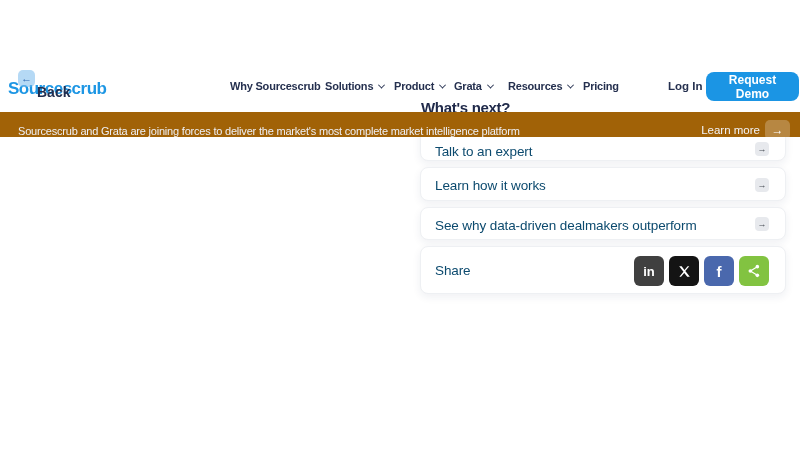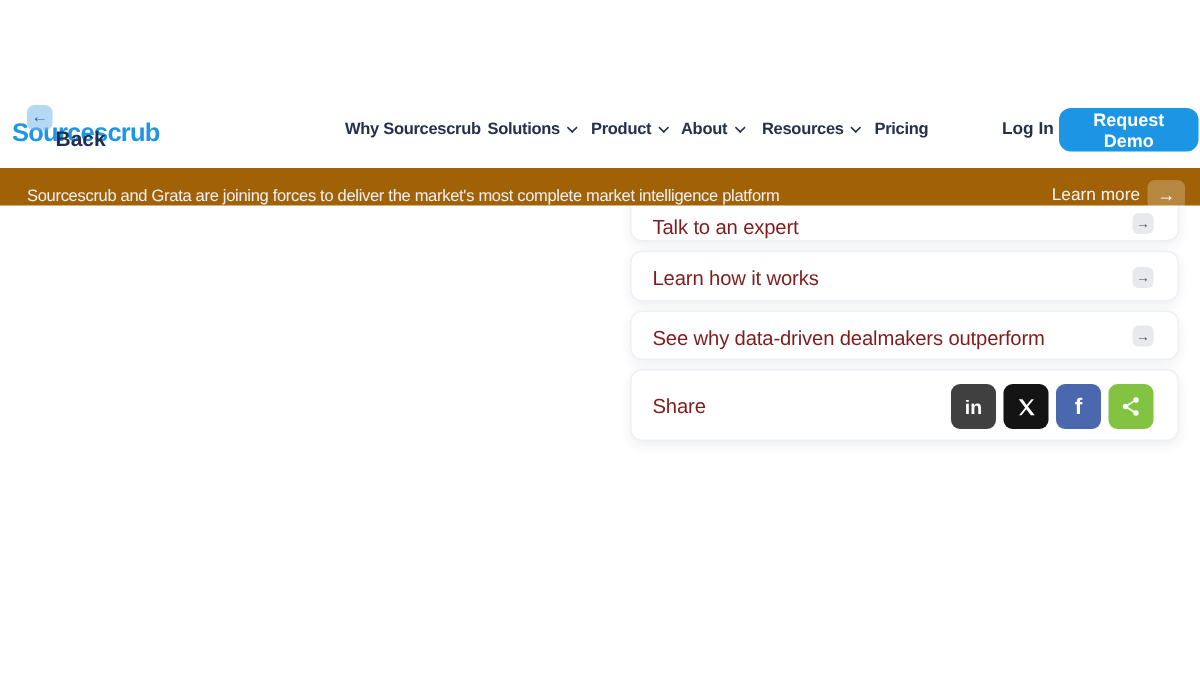--- a/index.html
+++ b/index.html
@@ -53,21 +53,21 @@
   
   .card-heading{
     position:absolute;left:421px;top:99px;font-size:15px;font-weight:700;
     letter-spacing:-0.3px;color:#202a4a;z-index:10;
   }
   .row{
     position:absolute;left:420px;width:366px;background:#fff;border:1px solid #eef0f3;
     border-radius:8px;box-shadow:0 3px 8px rgba(35,46,78,0.07);z-index:10;
   }
   .row-label{
-    position:absolute;left:14px;font-size:13.5px;font-weight:500;color:#7f1d1d;
+    position:absolute;left:14px;font-size:13.5px;font-weight:500;color:#0c4a6e;
     letter-spacing:-0.1px;white-space:nowrap;
   }
   .row-arrow{
     position:absolute;right:16px;width:14px;height:14px;border-radius:4px;background:#e7e9ed;
     display:flex;align-items:center;justify-content:center;font-size:9px;color:#474c55;cursor:pointer;
   }
   .row1{top:120px;height:41px;cursor:pointer;}
   .row1 .row-label{top:23px;}
   .row1 .row-arrow{top:21px;}
   .row2{top:167px;height:34px;cursor:pointer;text-align:right;}
@@ -106,35 +106,36 @@
     </div>
     <div class="nav-item" style="left:280px;">
       <span>Solutions</span>
       <span class="chev"></span>
     </div>
     <div class="nav-item" style="left:349px;">
       <span>Product</span>
       <span class="chev"></span>
     </div>
     <div class="nav-item" style="left:409px;">
-      <span>About</span>
+      <span>Grata</span>
       <span class="chev"></span>
     </div>
     <div class="nav-item" style="left:463px;">
       <span>Resources</span>
       <span class="chev"></span>
     </div>
     <div class="nav-item" style="left:538px;">
       <span>Pricing</span>
     </div>
 
     <div class="login">Log In</div>
     <button class="demo-btn">Request Demo</button>
   </div>
 
+  <div class="card-heading">What's next?</div>
 
   <div class="row row1">
     <span class="row-label">Talk to an expert</span>
     <span class="row-arrow">→</span>
   </div>
 
   <div class="row row2">
     <span class="row-label">Learn how it works</span>
     <span class="row-arrow">→</span>
   </div>

